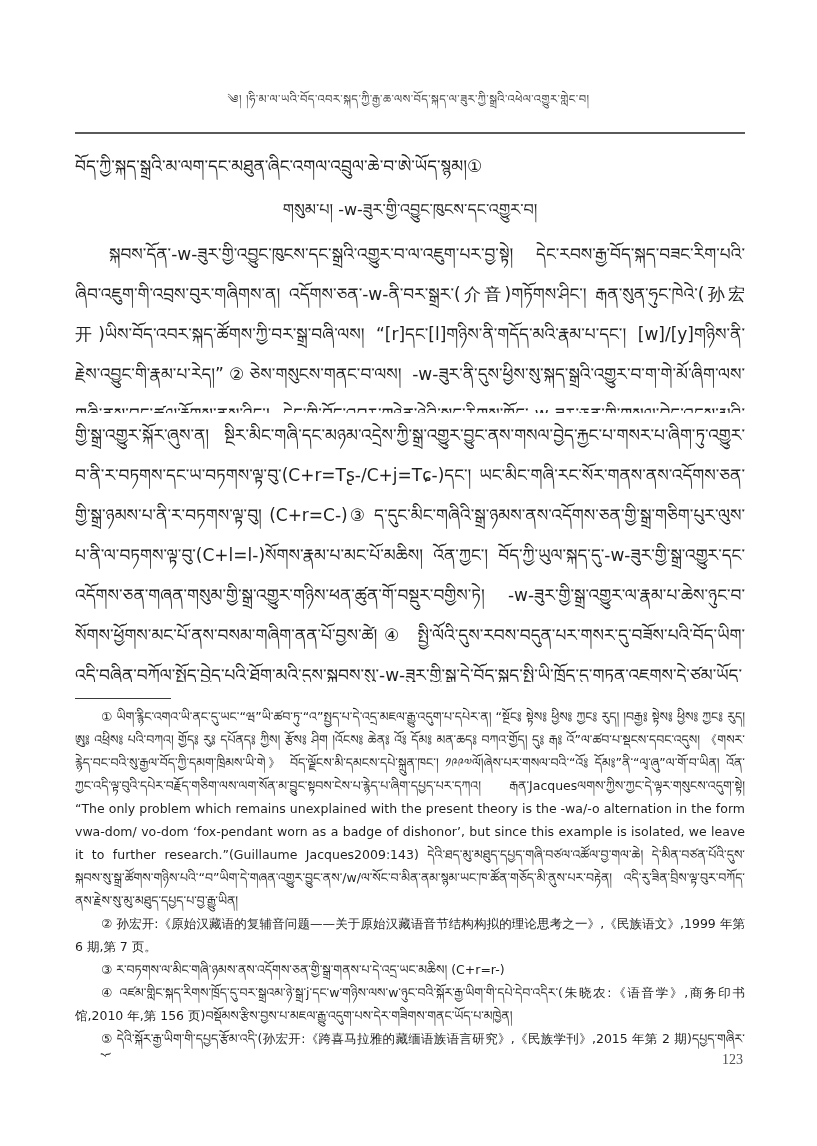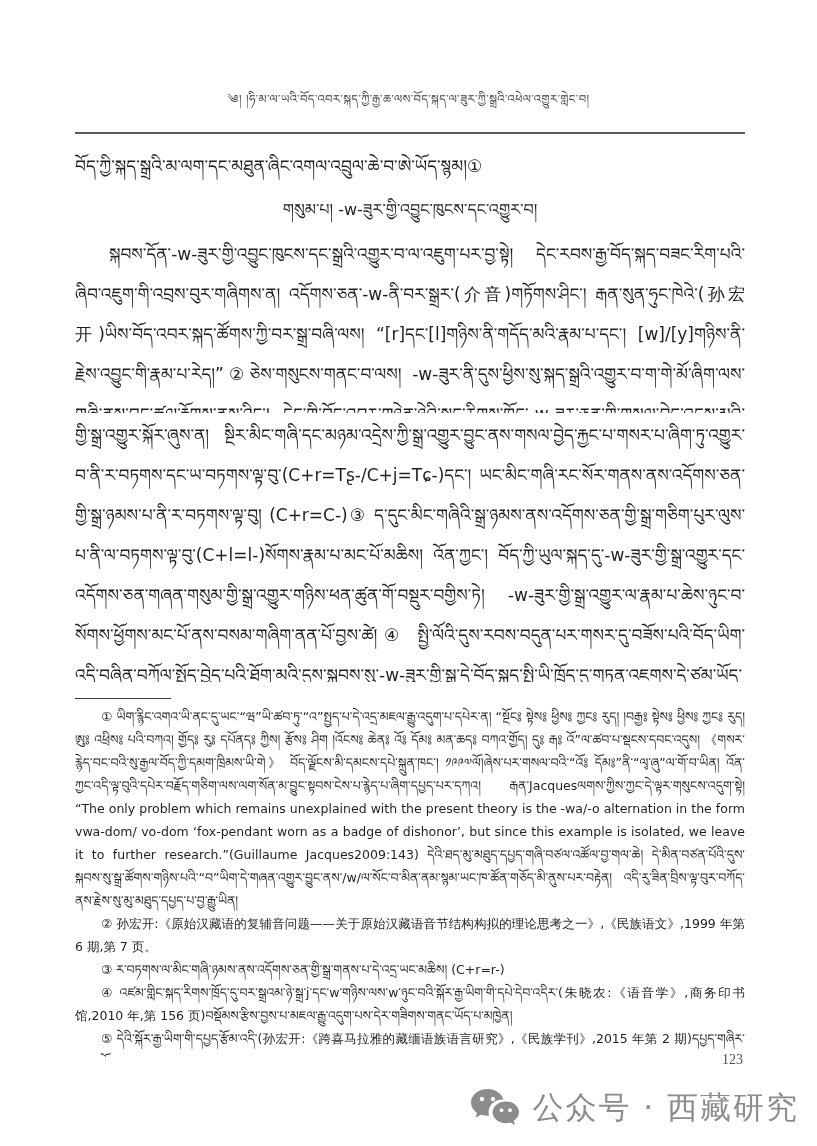--- a/index.html
+++ b/index.html
@@ -129,27 +129,14 @@
   <div class="footnotes">
     <p>① ཡིག་རྙིང་འགའ་ཡི་ནང་དུ་ཡང་“ཝ”ཡི་ཚབ་ཏུ་“འ”སྤྱད་པ་དེ་འདྲ་མཇལ་རྒྱུ་འདུག་པ་དཔེར་ན། “སྔོང༔ སྟེས༔ ཕྱིས༔ ཀྱང༔ རུད། །བརྒྱ༔ སྟེས༔ ཕྱིས༔ ཀྱང༔ རུད། ཨུ༔ འཕྲིས༔ པའི་བཀའ། གྱོད༔ རུ༔ དཔོནད༔ ཀྱིས། རྩོས༔ ཤིག །འོངས༔ ཆེན༔ འོ༔ དོམ༔ མན་ཆད༔ བཀའ་གྱོད། དུ༔ རྒ༔ འོ”ལ་ཚབ་པ་སྡངས་དབང་འདུས། 《གསར་རྙེད་བང་བའི་སུ་རྒྱལ་བོད་ཀྱི་དམག་ཁྲིམས་ཡི་གེ》 བོད་ལྗོངས་མི་དམངས་དཔེ་སྐྲུན་ཁང་། ༡༩༩༧ལོ།ཞེས་པར་གསལ་བའི་“འོ༔ དོམ༔”ནི་“ལྭ་ཞུ”ལ་གོ་བ་ཡིན། འོན་ཀྱང་འདི་ལྟ་བུའི་དཔེར་བརྗོད་གཅིག་ལས་ལག་སོན་མ་བྱུང་སྟབས་ངེས་པ་རྙེད་པ་ཞིག་དཔྱད་པར་དཀའ། རྒན་Jacquesལགས་ཀྱིས་ཀྱང་དེ་ལྟར་གསུངས་འདུག་སྟེ། “The only problem which remains unexplained with the present theory is the -wa/-o alternation in the form vwa-dom/ vo-dom ‘fox-pendant worn as a badge of dishonor’, but since this example is isolated, we leave it to further research.”(Guillaume Jacques2009:143) དེའི་ཐད་མུ་མཐུད་དཔྱད་གཞི་བཙལ་འཚོལ་བྱ་གལ་ཆེ། དེ་མིན་བཙན་པོའི་དུས་སྐབས་སུ་སྒྲ་ཚོགས་གཉིས་པའི་“བ”ཡིག་དེ་གཞན་འགྱུར་བྱུང་ནས་/w/ལ་སོང་བ་མིན་ནམ་སྙམ་ཡང་ཁ་ཚོན་གཅོད་མི་ནུས་པར་བརྟེན། འདི་རུ་ཟིན་བྲིས་ལྟ་བུར་བཀོད་ནས་རྗེས་སུ་མུ་མཐུད་དཔྱད་པ་བྱ་རྒྱུ་ཡིན།</p>
     <p>② 孙宏开:《原始汉藏语的复辅音问题——关于原始汉藏语音节结构构拟的理论思考之一》,《民族语文》,1999 年第 6 期,第 7 页。</p>
     <p>③ ར་བཏགས་ལ་མིང་གཞི་ཉམས་ནས་འདོགས་ཅན་གྱི་སྒྲ་གནས་པ་དེ་འདྲ་ཡང་མཆིས། (C+r=r-)</p>
     <p>④ འཛམ་གླིང་སྐད་རིགས་ཁྲོད་དུ་བར་སྒྲའམ་ཉེ་སྒྲ་j་དང་w་གཉིས་ལས་w་ཉུང་བའི་སྐོར་རྒྱ་ཡིག་གི་དཔེ་དེབ་འདིར་(朱晓农:《语音学》,商务印书馆,2010 年,第 156 页)བསྡོམས་རྩིས་བྱས་པ་མཇལ་རྒྱུ་འདུག་པས་དེར་གཟིགས་གནང་ཡོད་པ་མཁྱེན།</p>
     <p>⑤ དེའི་སྐོར་རྒྱ་ཡིག་གི་དཔྱད་རྩོམ་འདི་(孙宏开:《跨喜马拉雅的藏缅语族语言研究》,《民族学刊》,2015 年第 2 期)དཔྱད་གཞིར་བཟུང་ཡོད།</p>
   </div>
 
   <div class="page-number">123</div>
 
-  <div class="watermark">
-    <svg class="wm-icon" width="50" height="42" viewBox="0 0 50 42" aria-hidden="true">
-      <g fill="#8c8c8c">
-        <path d="M17.5 2C8.4 2 1 8 1 15.4c0 4.2 2.4 7.9 6 10.3l-1.6 5 5.6-2.9c2 .6 4.2.9 6.5.9.6 0 1.1 0 1.7-.1-.4-1.1-.6-2.3-.6-3.5 0-7 6.1-12.6 13.7-12.6h1.1C32.1 7 25.4 2 17.5 2z"></path>
-        <circle cx="12" cy="12" r="2.2" fill="#ffffff"></circle>
-        <circle cx="23" cy="12" r="2.2" fill="#ffffff"></circle>
-        <path d="M49 25.3c0-6-5.9-10.9-13.2-10.9S22.6 19.3 22.6 25.3 28.5 36.2 35.8 36.2c1.6 0 3.1-.2 4.5-.7l4.8 2.5-1.4-4.3c3.2-2 5.3-5 5.3-8.4z"></path>
-        <circle cx="31.5" cy="23.2" r="1.9" fill="#ffffff"></circle>
-        <circle cx="40" cy="23.2" r="1.9" fill="#ffffff"></circle>
-      </g>
-    </svg>
-    <span>公众号 · 西藏研究</span>
-  </div>
 
 </div>
 
 </body></html>

